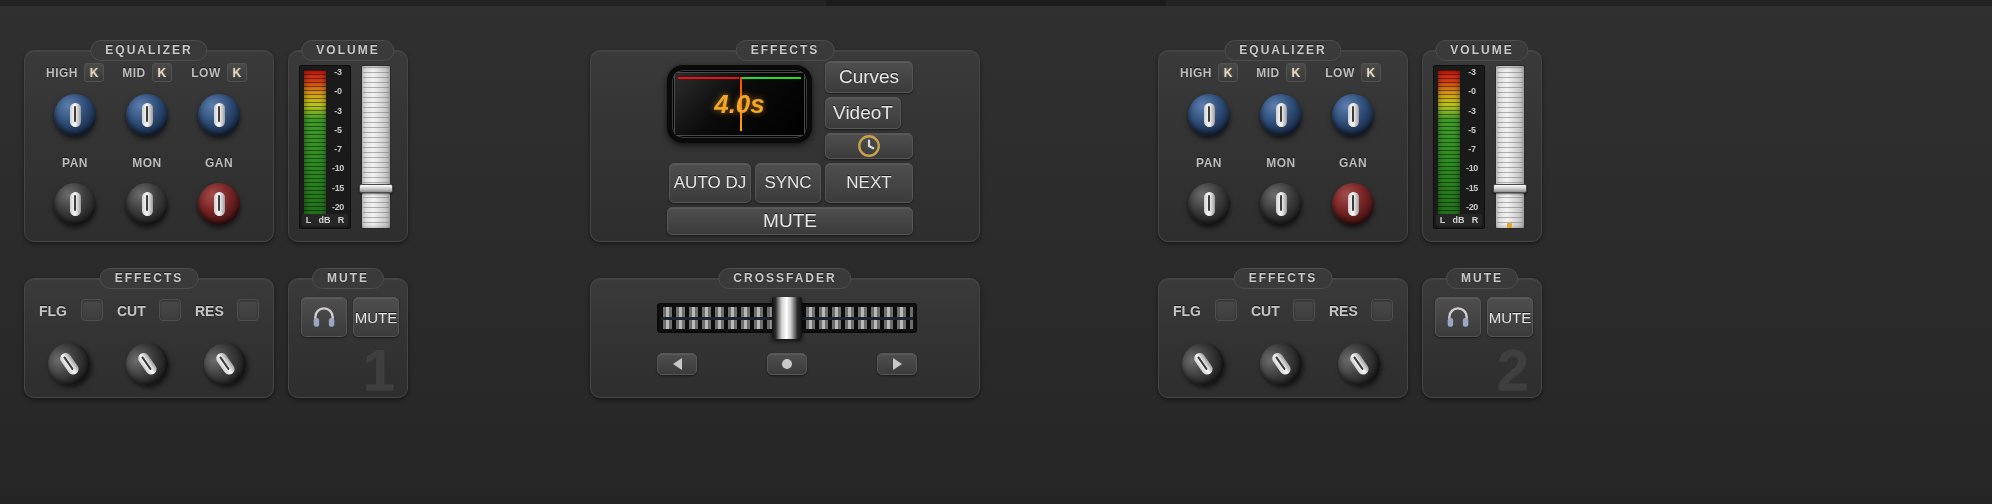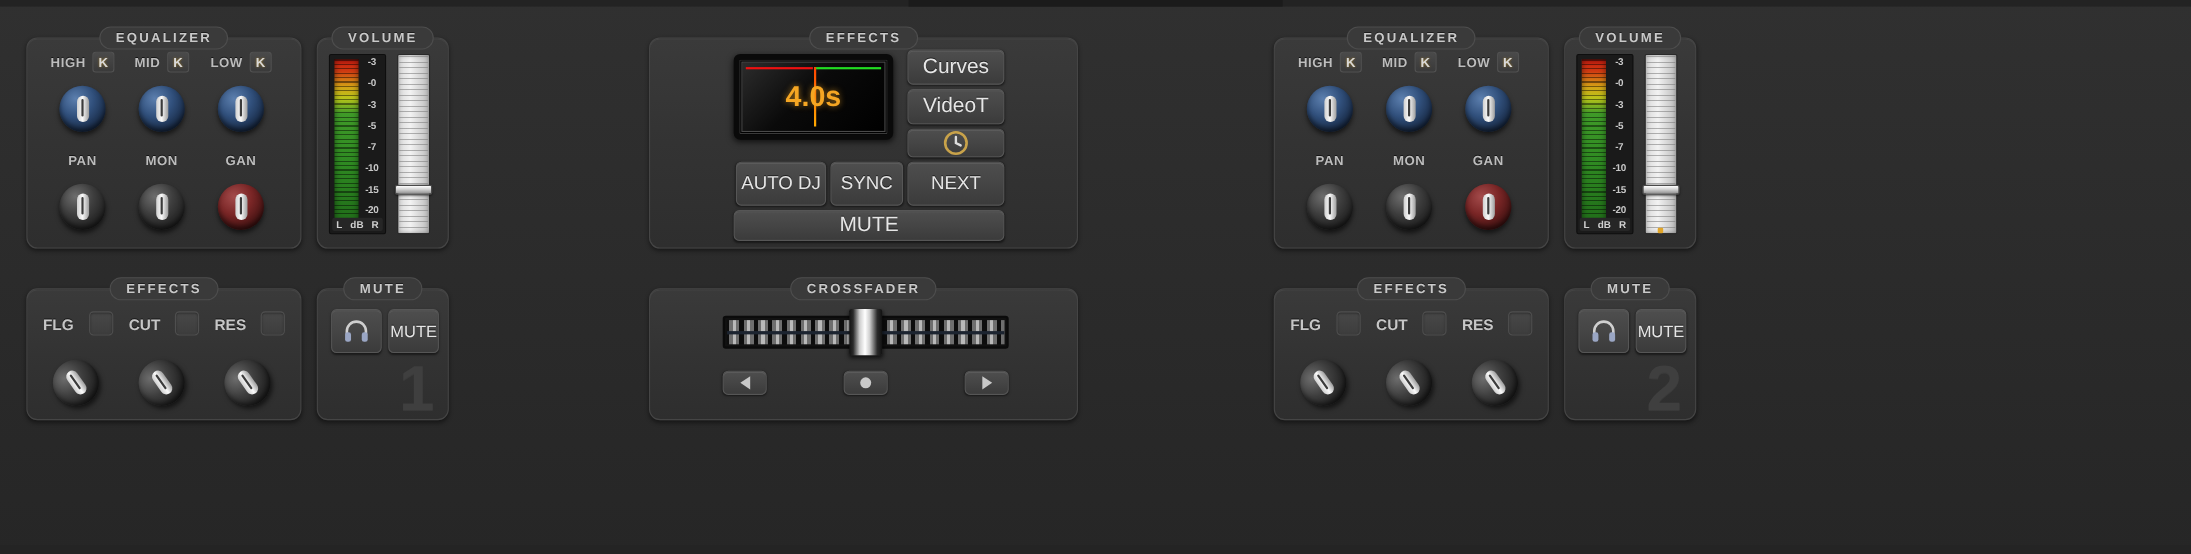--- a/index.html
+++ b/index.html
@@ -27,20 +27,21 @@
     background:#242424;
   }
 
   
   .panel {
     position: absolute;
     background: linear-gradient(180deg,#3a3a3a 0%, #333333 50%, #2e2e2e 100%);
     border: 1px solid #454545;
     border-radius: 10px;
     box-shadow: inset 0 1px 0 rgba(255,255,255,0.05), 0 2px 4px rgba(0,0,0,0.45);
+    margin-top: 16px;
   }
   .legend {
     position:absolute; top:-11px; left:50%; transform:translateX(-50%);
     background:#3a3a3a;
     border:1px solid #4d4d4d;
     border-radius:11px;
     padding:2px 14px 3px 14px;
     font-size:12px; font-weight:bold; letter-spacing:2px;
     color:#c9c9c9;
     text-shadow: 0 -1px 0 #1d1d1d;
@@ -138,23 +139,24 @@
     border:1px solid #4a4a4a; border-radius:2px;
     box-shadow:0 1px 2px rgba(0,0,0,.6);
   }
   .fader-mark {
     position:absolute; width:5px; height:5px; background:#e0a52a; border-radius:1px;
   }
 
   
   .fade-display {
     position:absolute;
-    background:#000; border:5px solid #0a0a0a; border-radius:6px;
+    background:#000; border:5px solid #0a0a0a; border-radius:16px;
     box-shadow: 0 2px 6px rgba(0,0,0,.7), inset 0 0 0 1px #3a3a3a;
     overflow:hidden;
+    font-style:italic;
   }
   .fade-canvas { position:absolute; inset:2px; background:
       linear-gradient(135deg, #2c2c2c 0%, #0a0a0a 45%, #000 100%);
       border:1px solid #4a4a4a;
   }
   .fade-line-red {
     position:absolute; left:2%; top:4px; width:48%; height:2px; background:#ee1111;
   }
   .fade-line-green {
     position:absolute; right:2%; top:4px; width:48%; height:2px; background:#22dd22;
@@ -495,21 +497,21 @@
     <div class="fade-display" style="left:76px; top:14px; width:145px; height:78px;">
       <div class="fade-canvas">
         <div class="fade-line-red"></div>
         <div class="fade-line-green"></div>
         <div class="fade-line-vert"></div>
         <div class="fade-value">4.0s</div>
       </div>
     </div>
 
     <div class="btn" style="left:234px; top:10px; width:88px; height:32px;">Curves</div>
-    <div class="btn" style="left:234px; top:46px; width:88px; height:32px;">VideoT</div>
+    <div class="btn" style="left:234px; top:46px; width:76px; height:32px;">VideoT</div>
     <div class="btn" style="left:234px; top:82px; width:88px; height:26px;">
       <svg class="hp-icon" width="16" height="16" viewBox="0 0 24 24">
         <circle cx="12" cy="12" r="9" fill="none" stroke="#c8a24a" stroke-width="2.2"></circle>
         <path d="M12 7 L12 12 L16 14" fill="none" stroke="#dcdcdc" stroke-width="2" stroke-linecap="round"></path>
       </svg>
     </div>
 
     <div class="btn small" style="left:78px; top:112px; width:82px; height:40px;">AUTO DJ</div>
     <div class="btn small" style="left:164px; top:112px; width:66px; height:40px;">SYNC</div>
     <div class="btn small" style="left:234px; top:112px; width:88px; height:40px;">NEXT</div>

